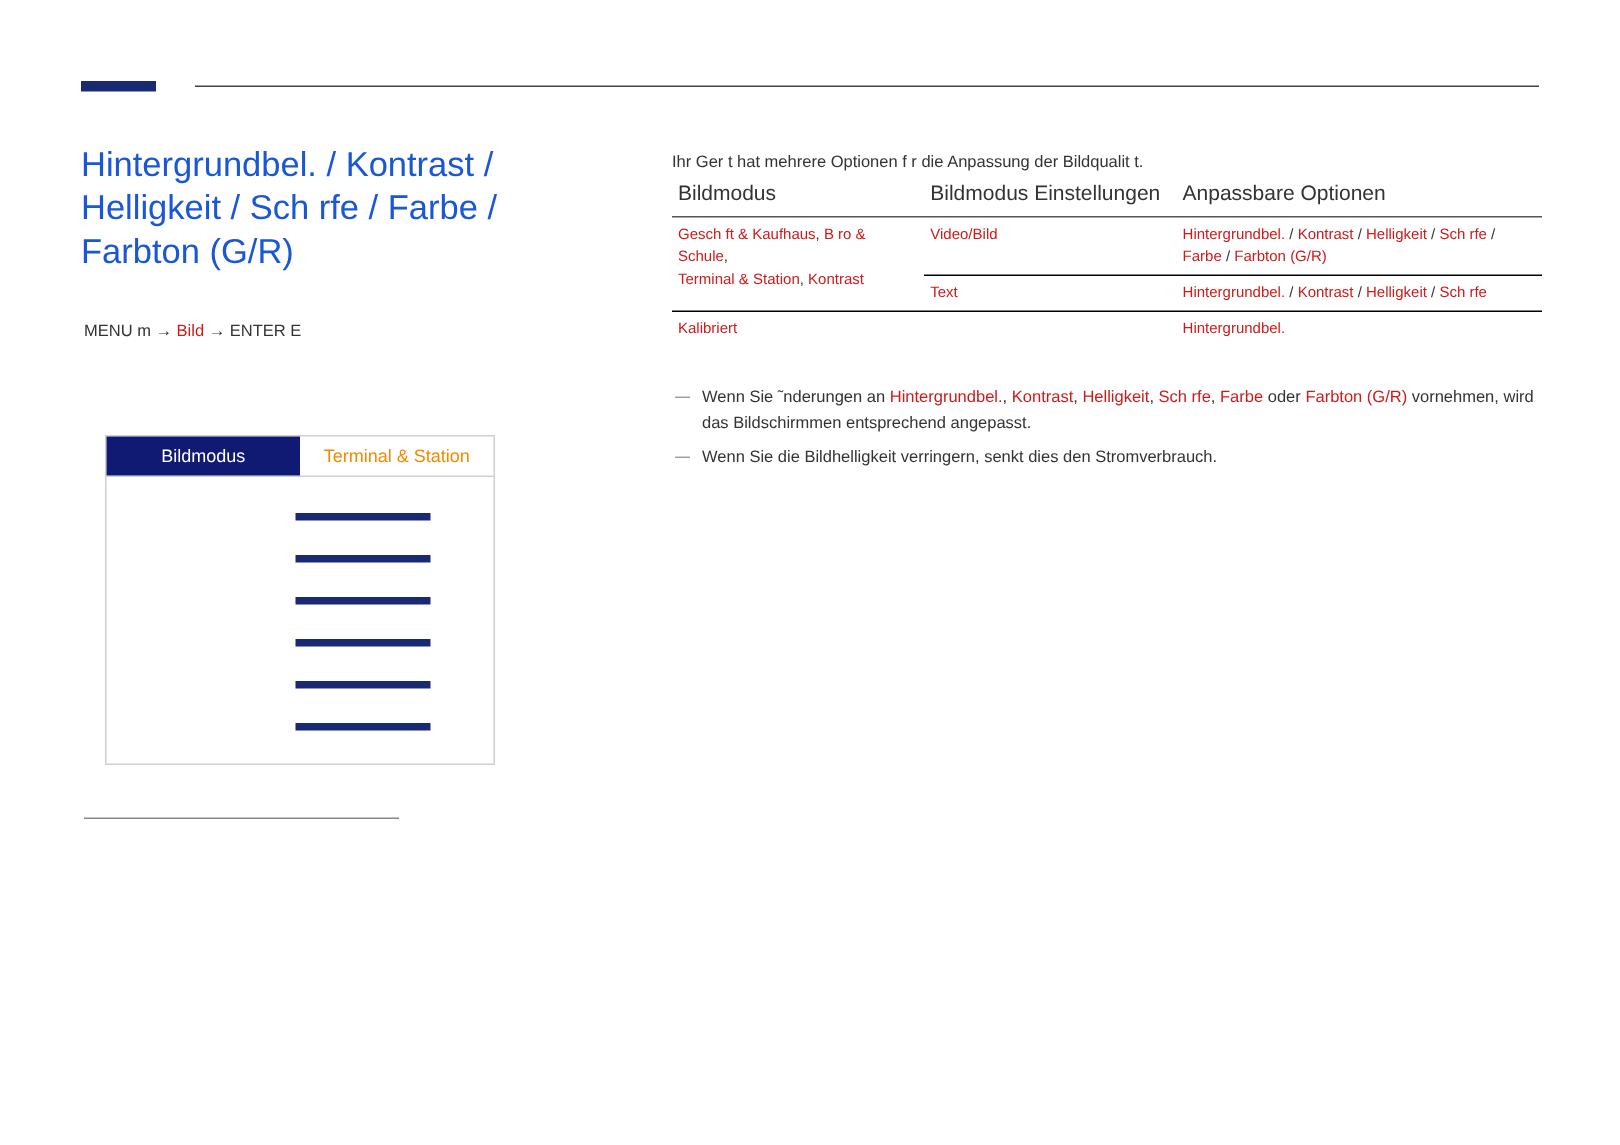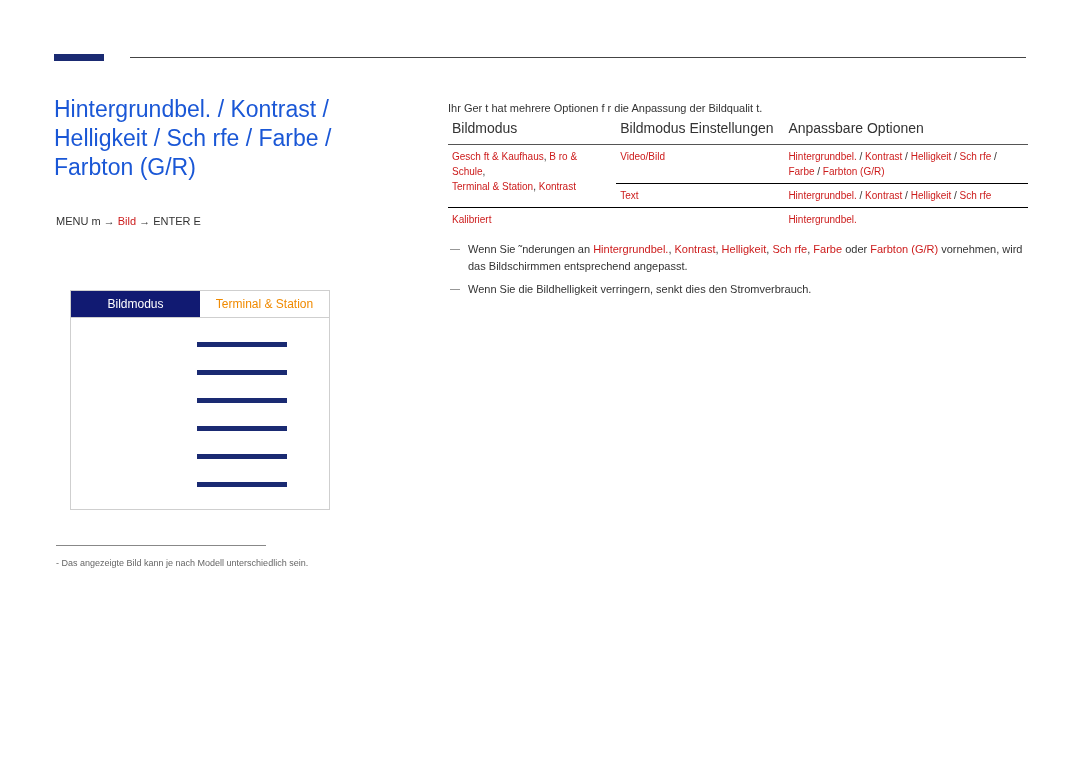--- a/index.html
+++ b/index.html
@@ -36,21 +36,21 @@
   table{width:100%;border-collapse:collapse;table-layout:fixed}
   th{text-align:left;font-size:14px;font-weight:400;color:#333;padding:6px 4px 8px;vertical-align:top}
   td{font-size:10px;line-height:1.5;padding:4px 4px;vertical-align:top;border-top:1px solid #000000}
   col.c1{width:29%}
   col.c2{width:29%}
   col.c3{width:42%}
   thead tr th{border-bottom:1px solid #555}
 
   .red{color:#cc1b1b}
 
-  .notes{margin-top:10px}
+  .notes{margin-top:26px}
   .note{font-size:11px;color:#333;line-height:1.55;margin:2px 0 6px;padding-left:20px;position:relative}
   .note:before{content:"―";position:absolute;left:2px;top:0;color:#777;font-size:10px}
 </style>
 </head>
 <body>
 
 <div class="page">
   <div class="header-bar"></div>
   <div class="header-line"></div>
 
@@ -93,21 +93,20 @@
         </div>
       <div class="srow">
           <span class="lbl">.</span>
           <span class="bar"></span>
           <span class="val">.</span>
         </div>
     </div>
   </div>
 
   <div class="footnote-rule"></div>
-  <div class="footnote">Das angezeigte Bild kann je nach Modell unterschiedlich sein.</div>
 
   <div class="right">
     <div class="intro">Ihr Ger t hat mehrere Optionen f r die Anpassung der Bildqualit t.</div>
     <table>
       <colgroup>
           <col class="c1">
           <col class="c2">
           <col class="c3">
         </colgroup>
       <thead>

